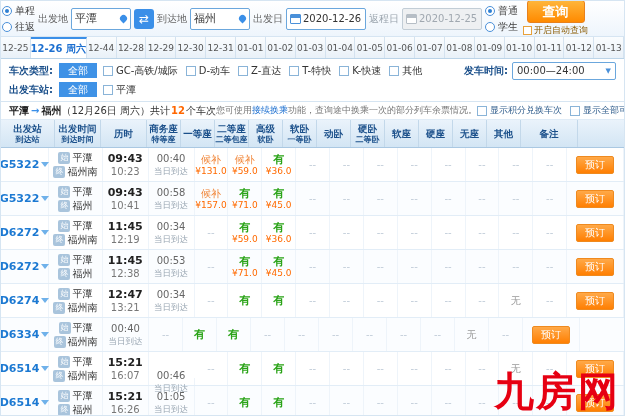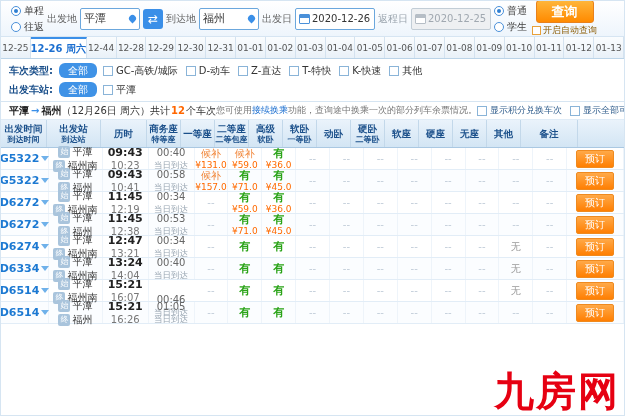--- a/index.html
+++ b/index.html
@@ -1,21 +1,21 @@
 <!DOCTYPE html>
 <html><head>
 <meta charset="utf-8">
 <style>
   * { box-sizing: border-box; }
   html,body { margin:0; padding:0; background:#fff; }
   body { width:625px; height:416px; font-family:"DejaVu Sans","Liberation Sans",sans-serif; }
   .app { position:relative; width:625px; height:416px; overflow:hidden; background:#fff; border:1px solid #d6e5f2; }
 
   
-  .search-bar { height:36px; display:flex; align-items:center; padding:0 10px; gap:3px;
+  .search-bar { height:36px; display:flex; align-items:center; padding:0 1px; gap:3px;
     background:linear-gradient(#ffffff,#eef5fc); border-bottom:1px solid #d6e5f2; }
   .radio-col { display:flex; flex-direction:column; justify-content:center; gap:2px; font-size:10px; color:#444; flex:none; }
   .radio-row { display:flex; align-items:center; gap:3px; cursor:pointer; white-space:nowrap; }
   .rdo { width:10px; height:10px; border:1px solid #4a90d9; border-radius:50%; background:#fff; position:relative; flex:none; }
   .rdo.on::after { content:""; position:absolute; left:2px; top:2px; width:4px; height:4px; border-radius:50%; background:#2e7fd2; }
   .fld-label { font-size:10px; color:#666; white-space:nowrap; flex:none; }
   .fld-label.dis { color:#9aa4ad; }
   .inp { height:22px; border:1px solid #6ba7dd; border-radius:2px; background:#fff; display:flex; align-items:center; padding:0 3px; flex:none; }
   .inp input { border:none; outline:none; width:100%; font-size:11px; color:#333; font-family:inherit; background:transparent; padding:0; }
   .station { width:60px; }
@@ -36,21 +36,21 @@
   
   .date-tabs { display:flex; height:22px; border-bottom:1px solid #bcd4e8; background:#eef4fa; }
   .dtab { flex:1; display:flex; align-items:center; justify-content:center; font-size:9px; color:#555;
     border-right:1px solid #d4e2ef; background:linear-gradient(#fafcfe,#e9f1f8); cursor:pointer; white-space:nowrap; overflow:hidden; }
   .dtab.sel { flex:1.9; background:#fff; color:#1c6fd0; font-weight:bold; border-top:2px solid #3a8fe8; font-size:10px; }
 
   
   .filters { padding:2px 8px; border-bottom:1px solid #d6e5f2; }
   .f-row { display:flex; align-items:center; height:19px; gap:6px; font-size:10px; }
   .f-label { color:#1a4f8a; font-weight:bold; font-size:10px; white-space:nowrap; }
-  .tag-all { background:#3f92e6; color:#fff; padding:0 9px; height:15px; line-height:15px; border-radius:6px; font-size:10px; cursor:pointer; }
+  .tag-all { background:#3f92e6; color:#fff; padding:0 9px; height:15px; line-height:15px; border-radius:0; font-size:10px; cursor:pointer; }
   .opts { display:flex; gap:8px; }
   .opt { display:flex; align-items:center; gap:3px; color:#333; cursor:pointer; white-space:nowrap; }
   .cbx-b { width:10px; height:10px; border:1px solid #8ab4d8; background:#fff; flex:none; }
   .time-group { margin-left:auto; display:flex; align-items:center; gap:4px; }
   .select { width:104px; height:18px; border:1px solid #6ba7dd; border-radius:2px; display:flex; align-items:center;
     justify-content:space-between; padding:0 4px; font-size:10px; color:#333; background:#fff; cursor:pointer; }
   .caret { color:#4a90d9; font-size:7px; }
 
   
   .info-bar { display:flex; align-items:center; height:18px; padding:0 8px; font-size:10px; color:#333;
@@ -61,21 +61,21 @@
   .ib-tip { color:#777; font-size:9px; }
   .ib-link { color:#1c6fd0; cursor:pointer; }
   .ib-right { margin-left:auto; display:flex; gap:8px; font-size:9px; color:#35618f; }
   .ib-right .opt { color:#35618f; }
 
   
   .thead { display:flex; height:28px; background:linear-gradient(#eaf3fb,#d3e5f4); border-bottom:1px solid #aac8e2; }
   .th { display:flex; flex-direction:column; align-items:center; justify-content:center; color:#1a4f8a; font-weight:bold;
     font-size:9.5px; line-height:11px; border-right:1px solid #c3d8ea; }
   .th .l2 { font-size:8px; }
-  .trow { display:flex; height:22px; border-bottom:1px solid #e2edf7; background:#fff; }
+  .trow { display:flex; height:34px; border-bottom:1px solid #e2edf7; background:#fff; }
   .trow:nth-child(even) { background:#fbfdff; }
   .td { display:flex; flex-direction:column; align-items:center; justify-content:center; border-right:1px solid #eef4fa; line-height:13px; }
   .trainno { color:#1c79d2; font-weight:bold; font-size:11px; display:flex; flex-direction:row; align-items:center; gap:2px; cursor:pointer; }
   .tri { width:0; height:0; border-left:4px solid transparent; border-right:4px solid transparent; border-top:5px solid #6fb1ea; }
   .st-line { display:flex; align-items:center; gap:2px; font-size:10px; color:#333; line-height:14px; }
   .badge { width:12px; height:12px; line-height:12px; border-radius:2px; background:#a9c4dc; color:#fff; font-size:8px; text-align:center; flex:none; }
   .dep-t { font-size:11px; font-weight:bold; color:#222; }
   .arr-t { font-size:10px; color:#777; }
   .dur { font-size:10px; color:#666; }
   .day { font-size:8.5px; color:#99a6b2; }
@@ -201,20 +201,27 @@
           </span>
           <span class="opt">
             <span class="cbx-b"></span>
             <span>K-快速</span>
           </span>
           <span class="opt">
             <span class="cbx-b"></span>
             <span>其他</span>
           </span>
         </div>
+      <div class="time-group">
+        <span class="f-label">发车时间:</span>
+        <div class="select">
+          <span>00:00—24:00</span>
+          <span class="caret">▼</span>
+        </div>
+      </div>
     </div>
     <div class="f-row">
       <span class="f-label">出发车站:</span>
       <span class="tag-all">全部</span>
       <div class="opts" id="station-opts">
           <span class="opt">
             <span class="cbx-b"></span>
             <span>平潭</span>
           </span>
         </div>
@@ -239,27 +246,27 @@
         </span>
         <span class="opt">
           <span class="cbx-b"></span>
           <span>显示全部可预订车次</span>
         </span>
       </div>
   </div>
 
   <div class="tbl">
     <div class="thead" id="thead">
+        <div class="th" style="width: 54px;">
+          <span class="l1">出发站</span>
+          <span class="l2">到达站</span>
+        </div>
         <div class="th" style="width: 46px;">
           <span class="l1">出发时间</span>
           <span class="l2">到达时间</span>
-        </div>
-        <div class="th" style="width: 54px;">
-          <span class="l1">出发站</span>
-          <span class="l2">到达站</span>
         </div>
         <div class="th" style="width: 46px;">
           <span class="l1">历时</span>
         </div>
         <div class="th" style="width: 34px;">
           <span class="l1">商务座</span>
           <span class="l2">特等座</span>
         </div>
         <div class="th" style="width: 34px; justify-content: center;">
           <span class="l1">一等座</span>
@@ -613,24 +620,20 @@
             <div class="st-line">
               <span class="badge">始</span>
               <span>平潭</span>
             </div>
             <div class="st-line">
               <span class="badge">终</span>
               <span>福州南</span>
             </div>
           </div>
           <div class="td" style="width: 46px;">
-            <span class="dep-t">13:24</span>
-            <span class="arr-t">14:04</span>
-          </div>
-          <div class="td" style="width: 46px;">
             <span class="dur">00:40</span>
             <span class="day">当日到达</span>
           </div>
           <div class="td" style="width: 34px;">
             <span class="s-dash">--</span>
           </div>
           <div class="td" style="width: 34px;">
             <span class="s-you">有</span>
           </div>
           <div class="td" style="width: 34px;">

